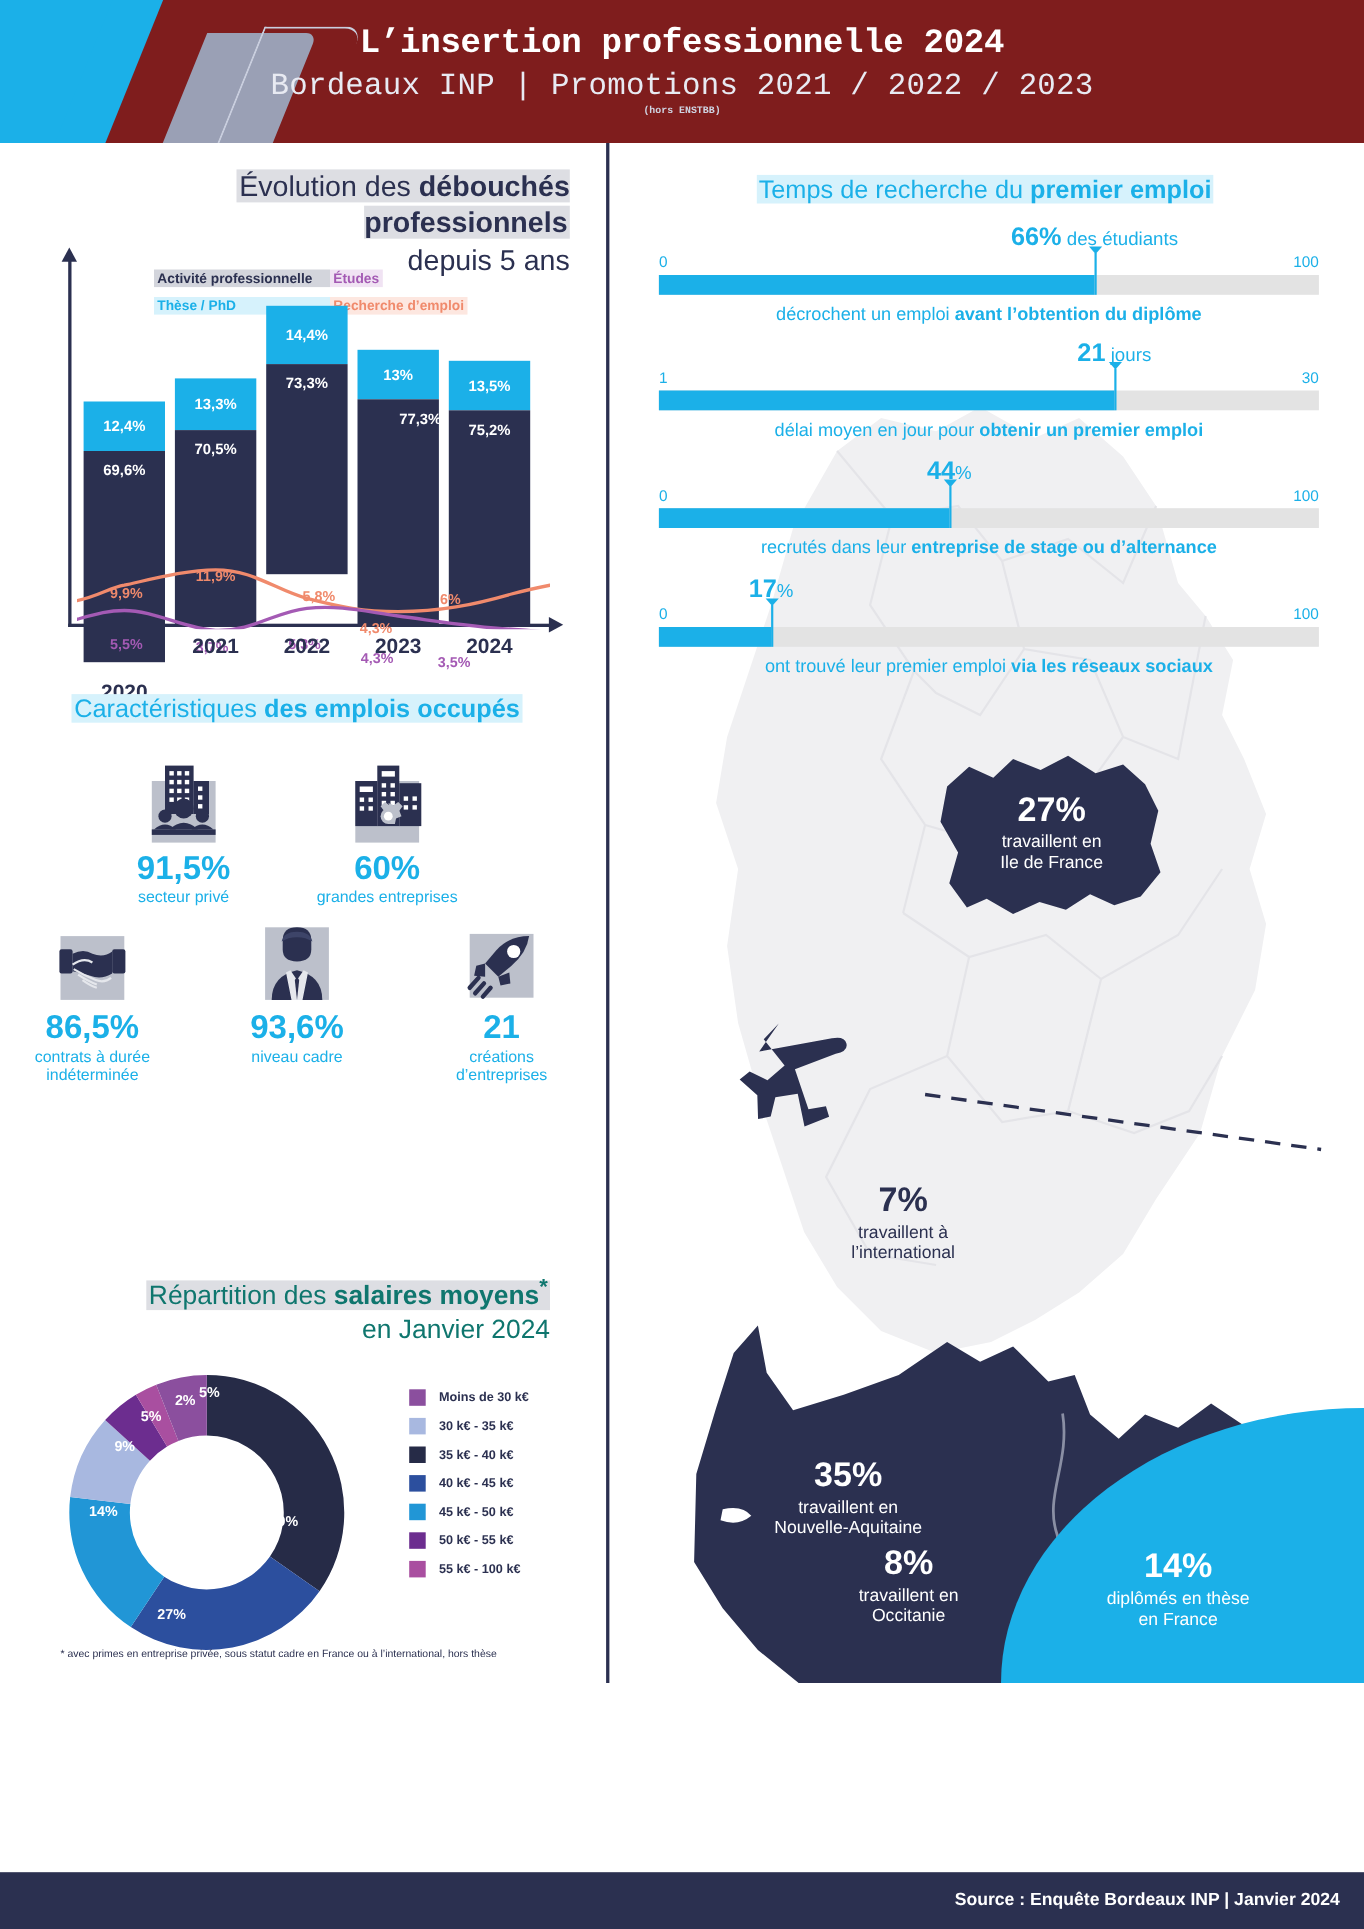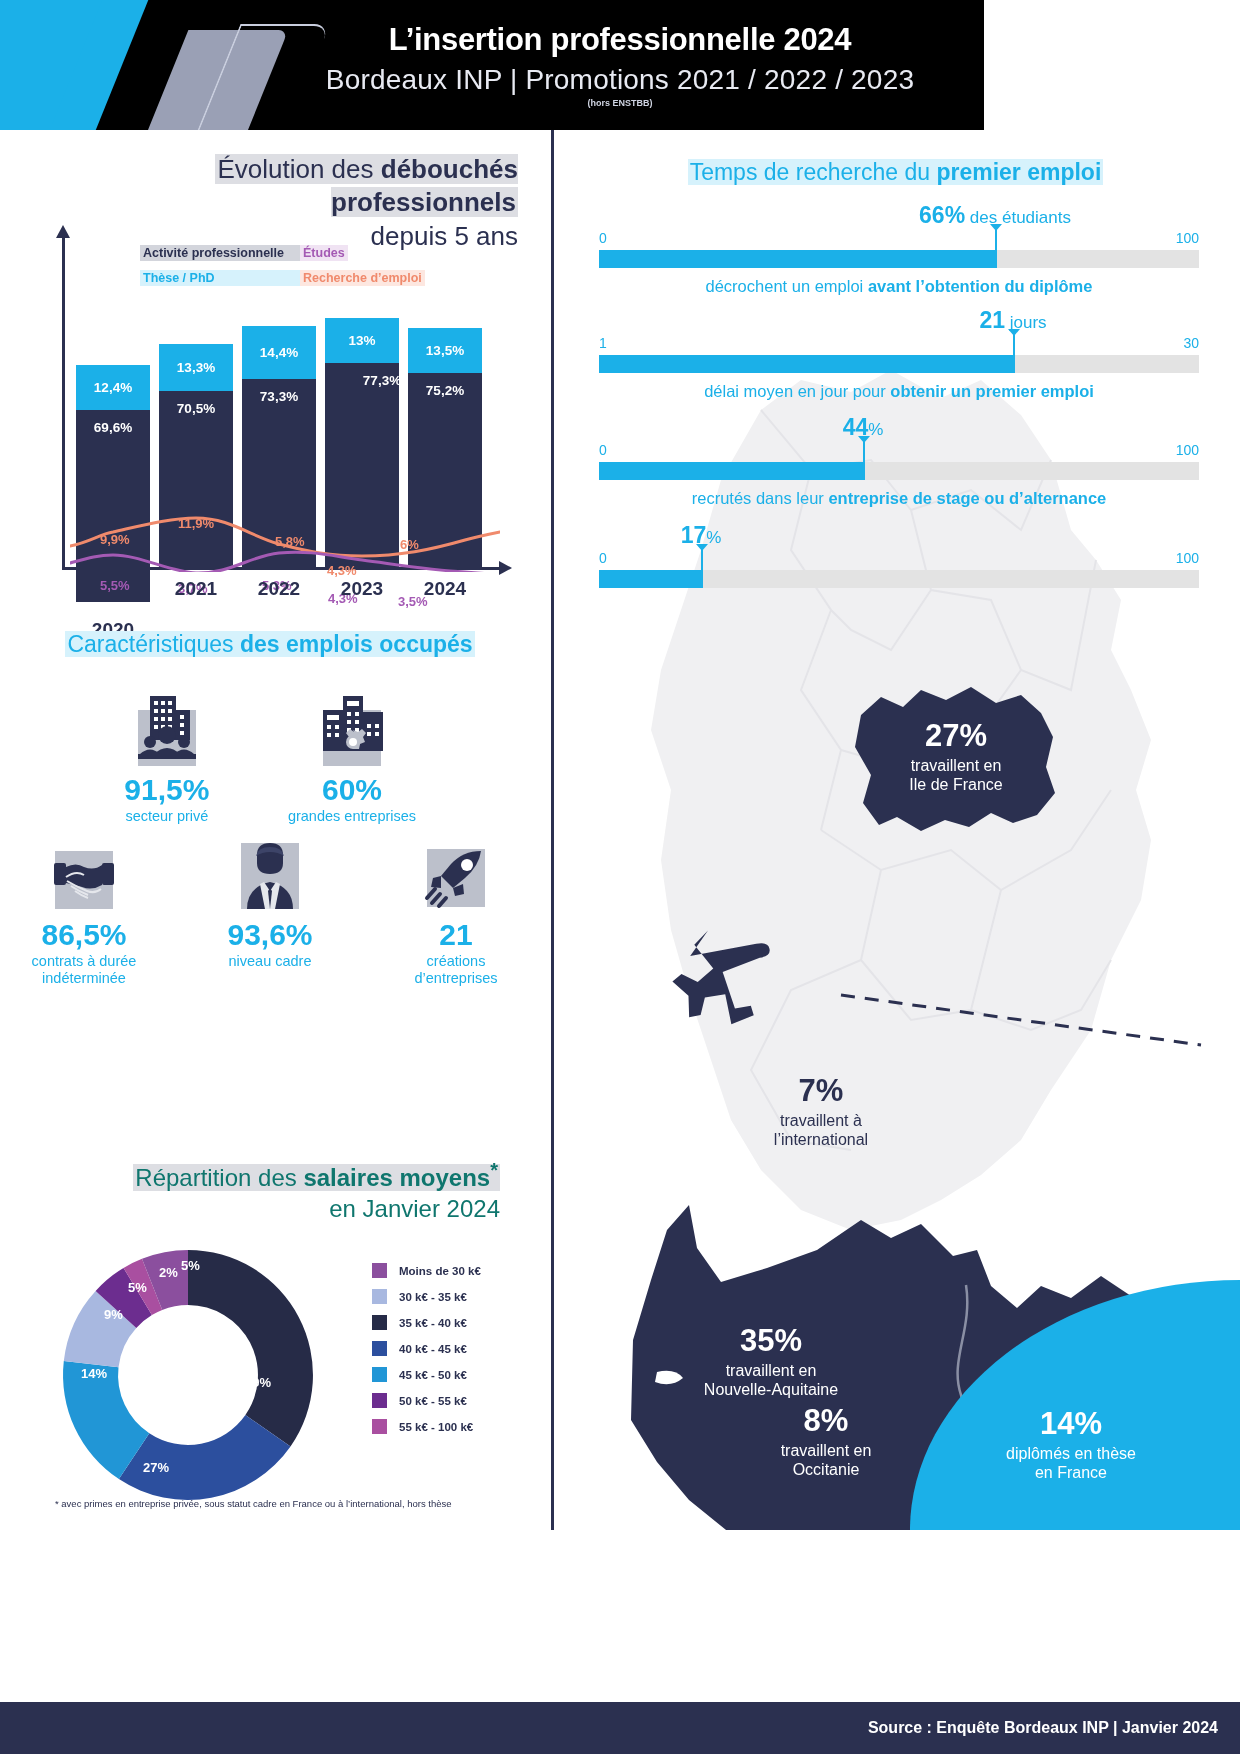--- a/index.html
+++ b/index.html
@@ -7,22 +7,22 @@
   body {
     font-family: "Liberation Sans", sans-serif;
     background: #ffffff;
     position: relative;
     overflow: hidden;
   }
   .page { position: relative; width: 1240px; height: 1754px; background:#fff; }
 
   
   .header {
-    position: absolute; left:0; top:0; width:984px; height:130px;
-    background:#000000; overflow:hidden;
+    position: absolute; left:0; top:0; width:1240px; height:130px;
+    background:#7f1d1d; overflow:hidden;font-family:Liberation Mono, monospace;
   }
   .hdr-blue-1 {
     position:absolute; left:-40px; top:-30px; width:120px; height:210px;
     background:#1bb0e8; transform: skewX(-22deg);
   }
   .hdr-blue-2 {
     position:absolute; left:72px; top:-30px; width:46px; height:210px;
     background:#1bb0e8; transform: skewX(-22deg);
   }
   .hdr-grey {
@@ -209,21 +209,21 @@
       <div class="bar-group" style="left:6px;height:205px;">
         <div class="bar-blue" style="height:45px;">12,4%</div>
         <div class="bar-dark" style="height:192px;">69,6%</div>
       </div>
 
       <div class="bar-group" style="left:89px;height:226px;">
         <div class="bar-blue" style="height:47px;">13,3%</div>
         <div class="bar-dark" style="height:179px;">70,5%</div>
       </div>
 
-      <div class="bar-group" style="left:172px;height:244px;">
+      <div class="bar-group" style="left:172px;height:292px;">
         <div class="bar-blue" style="height:53px;">14,4%</div>
         <div class="bar-dark" style="height:191px;">73,3%</div>
       </div>
 
       <div class="bar-group" style="left:255px;height:252px;">
         <div class="bar-blue" style="height:45px;">13%</div>
         <div class="bar-dark" style="height:207px;padding-left:40px;">77,3%</div>
       </div>
 
       <div class="bar-group" style="left:338px;height:242px;">
@@ -538,20 +538,23 @@
         <span class="pb-min">0</span>
         <span class="pb-max">100</span>
         <span class="pb-value" style="left:17%;">
           <b>17</b><span>%</span>
         </span>
       </div>
       <div class="pb-track">
         <div class="pb-fill" style="width:17%;"></div>
         <div class="pb-marker" style="left:17%;"></div>
       </div>
+      <div class="pb-cap">
+        <span class="t-light">ont trouvé leur premier emploi </span><span class="t-bold">via les réseaux sociaux</span>
+      </div>
     </div>
 
     <svg style="position:absolute;left:290px;top:545px;width:230px;height:175px;" viewBox="0 0 230 175">
       <path d="M20,40 L40,22 L62,32 L80,15 L105,25 L130,12 L155,28 L180,20 L200,38 L212,62
                L205,92 L214,118 L196,140 L172,148 L150,138 L128,152 L104,145 L80,156 L56,142
                L38,150 L22,128 L30,100 L14,72 Z" fill="#2b3050"></path>
     </svg>
     <div class="map-call" style="left:330px;top:590px;width:150px;">
       <div class="map-num">27%</div>
       <div class="map-cap">travaillent en</div>

